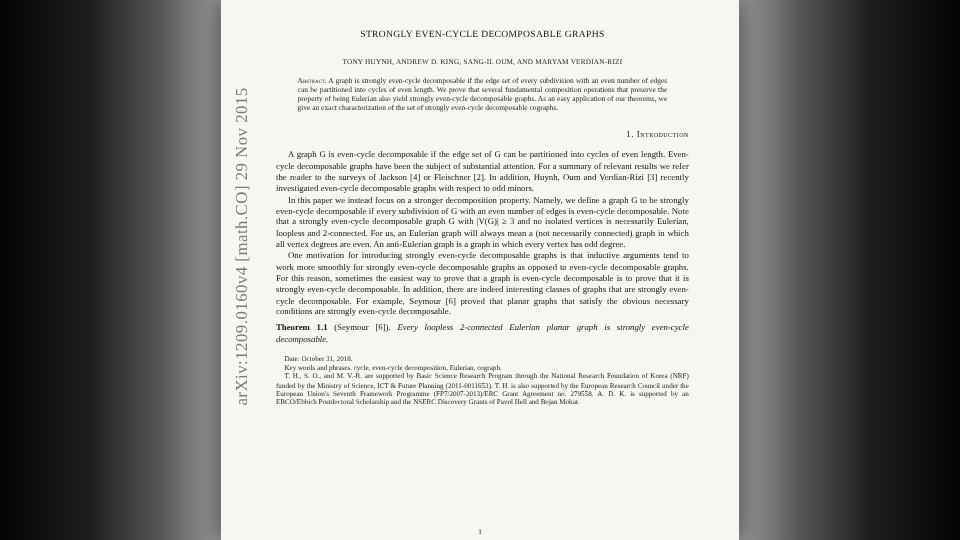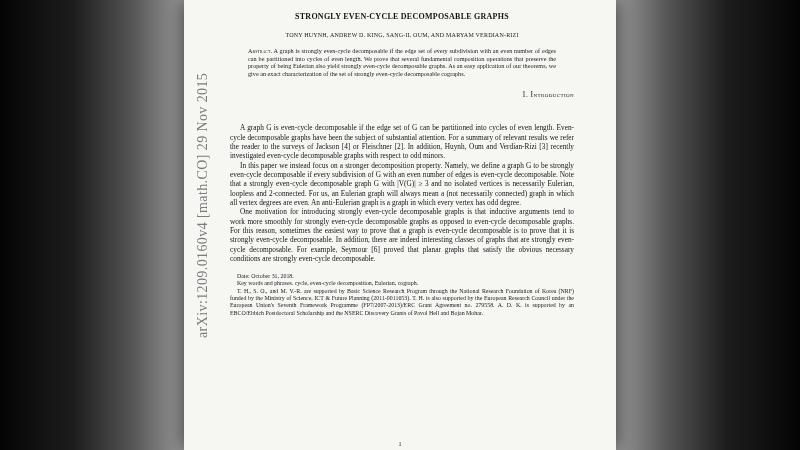--- a/index.html
+++ b/index.html
@@ -15,27 +15,27 @@
     position:absolute;left:184px;top:0;width:432px;height:450px;
     background:#f6f6f3;color:#141414;
     box-shadow:0 0 18px rgba(0,0,0,.65);
   }
   .watermark{
     position:absolute;top:338px;left:11px;
     transform:rotate(-90deg);transform-origin:0 0;
     font-size:14px;letter-spacing:.4px;color:#7b7b7b;white-space:nowrap;
   }
   .content{padding:8px 42px 0 46px;}
-  .title{font-size:8px;font-weight:bold;text-align:center;margin:4px;letter-spacing:.25px;}
+  .title{font-size:8px;font-weight:normal;text-align:center;margin:16px;letter-spacing:.25px;}
   .authors{font-size:6px;text-align:center;margin-top:11px;letter-spacing:.2px;color:#222;}
   .abstract{margin:9px 18px 0 18px;font-size:6.2px;line-height:1.22;text-align:justify;color:#1b1b1b;}
   .abstract-label{font-variant:small-caps;}
   .section-heading{margin-top:13px;text-align:right;font-size:7.5px;font-variant:small-caps;letter-spacing:.4px;}
   .para{margin:0;font-size:7.3px;line-height:1.28;text-align:justify;text-indent:10px;}
-  .para.first{margin-top:24px;}
+  .para.first{margin-top:8px;}
   .theorem{margin-top:4px;font-size:7.3px;line-height:1.28;text-align:justify;}
   .thm-label{font-weight:bold;}
   .thm-text{font-style:italic;}
   .footnotes{margin-top:10px;font-size:5.9px;line-height:1.24;text-align:justify;color:#1b1b1b;}
   .fn-line,.fn-ack{text-indent:7px;}
   .page-number{position:absolute;bottom:3px;left:0;width:100%;text-align:center;font-size:6px;}
 </style>
 </head>
 <body>
 
@@ -54,20 +54,24 @@
       <span class="abstract-label">Abstract.</span>
       <span class="abstract-text">A graph is strongly even-cycle decomposable if the edge set of every subdivision with an even number of edges can be partitioned into cycles of even length. We prove that several fundamental composition operations that preserve the property of being Eulerian also yield strongly even-cycle decomposable graphs. As an easy application of our theorems, we give an exact characterization of the set of strongly even-cycle decomposable cographs.</span>
     </div>
 
     <div class="section-heading">1. Introduction</div>
 
     <p class="para first">A graph G is even-cycle decomposable if the edge set of G can be partitioned into cycles of even length. Even-cycle decomposable graphs have been the subject of substantial attention. For a summary of relevant results we refer the reader to the surveys of Jackson [4] or Fleischner [2]. In addition, Huynh, Oum and Verdian-Rizi [3] recently investigated even-cycle decomposable graphs with respect to odd minors.</p>
     <p class="para">In this paper we instead focus on a stronger decomposition property. Namely, we define a graph G to be strongly even-cycle decomposable if every subdivision of G with an even number of edges is even-cycle decomposable. Note that a strongly even-cycle decomposable graph G with |V(G)| ≥ 3 and no isolated vertices is necessarily Eulerian, loopless and 2-connected. For us, an Eulerian graph will always mean a (not necessarily connected) graph in which all vertex degrees are even. An anti-Eulerian graph is a graph in which every vertex has odd degree.</p>
     <p class="para">One motivation for introducing strongly even-cycle decomposable graphs is that inductive arguments tend to work more smoothly for strongly even-cycle decomposable graphs as opposed to even-cycle decomposable graphs. For this reason, sometimes the easiest way to prove that a graph is even-cycle decomposable is to prove that it is strongly even-cycle decomposable. In addition, there are indeed interesting classes of graphs that are strongly even-cycle decomposable. For example, Seymour [6] proved that planar graphs that satisfy the obvious necessary conditions are strongly even-cycle decomposable.</p>
 
+    <div class="theorem">
+      <span class="thm-label">Theorem 1.1</span><span class="thm-attr"> (Seymour [6]).</span>
+      <span class="thm-text">Every loopless 2-connected Eulerian planar graph is strongly even-cycle decomposable.</span>
+    </div>
 
     <div class="footnotes">
       <div class="fn-line">Date: October 31, 2018.</div>
       <div class="fn-line">Key words and phrases. cycle, even-cycle decomposition, Eulerian, cograph.</div>
       <div class="fn-ack">T. H., S. O., and M. V.-R. are supported by Basic Science Research Program through the National Research Foundation of Korea (NRF) funded by the Ministry of Science, ICT &amp; Future Planning (2011-0011653). T. H. is also supported by the European Research Council under the European Union's Seventh Framework Programme (FP7/2007-2013)/ERC Grant Agreement no. 279558. A. D. K. is supported by an EBCO/Ebbich Postdoctoral Scholarship and the NSERC Discovery Grants of Pavol Hell and Bojan Mohar.</div>
     </div>
   </div>
 
   <div class="page-number">1</div>
 </div>

